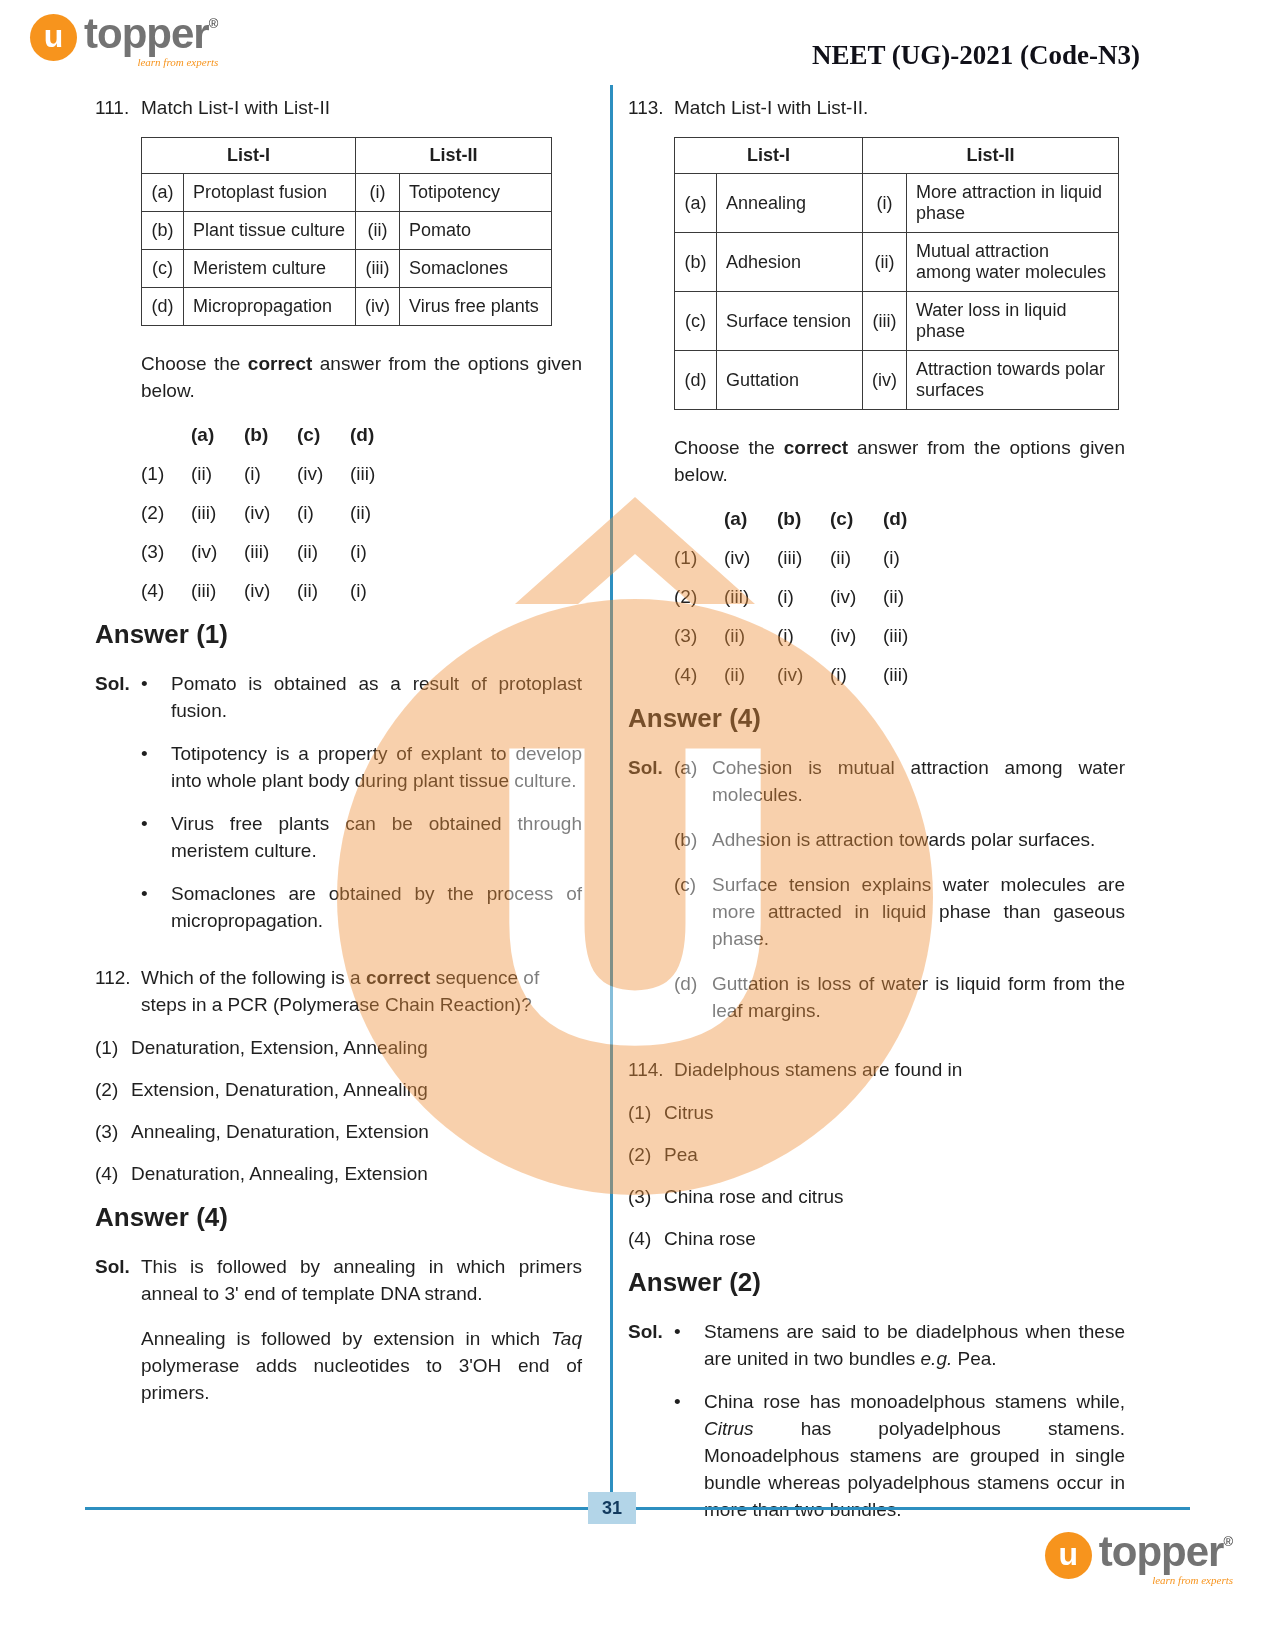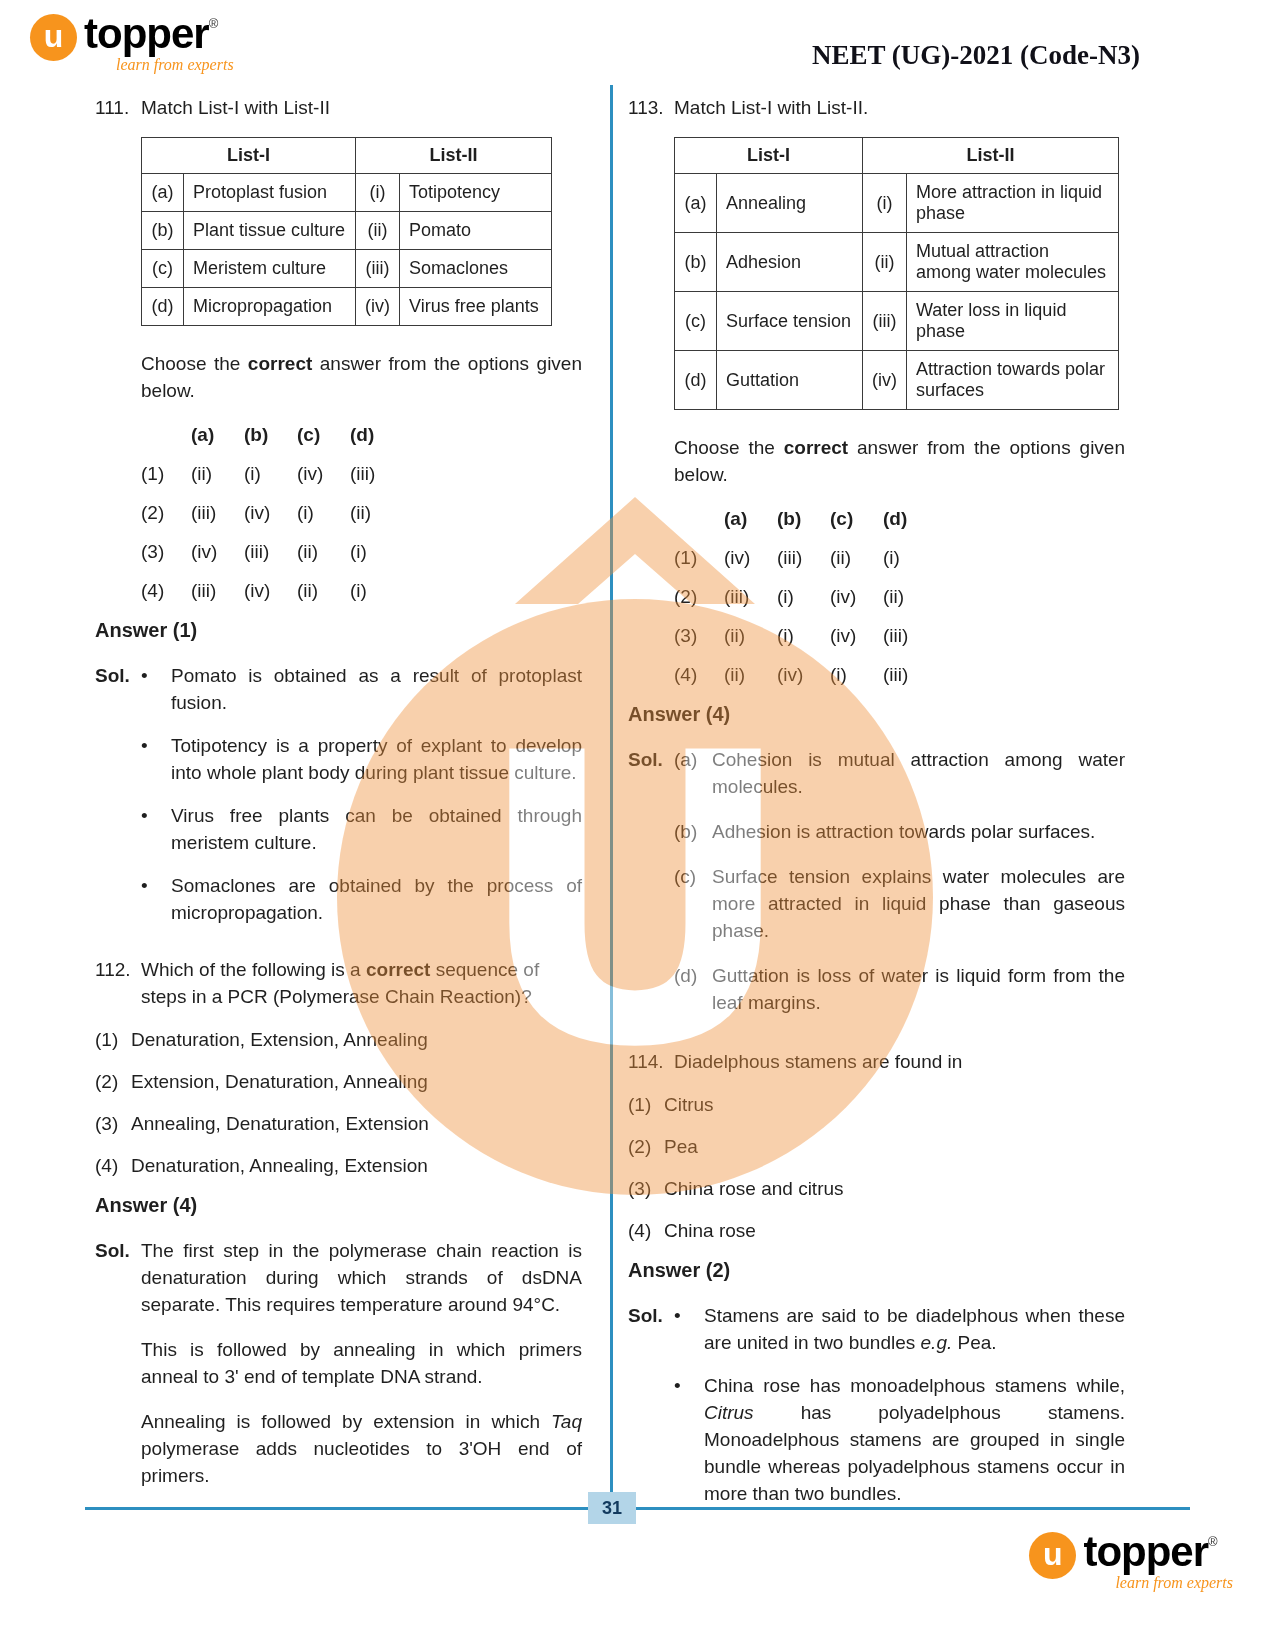--- a/index.html
+++ b/index.html
@@ -13,24 +13,24 @@
   
   .topbar { display:flex; justify-content:space-between; align-items:flex-start; padding:14px 135px 0 30px; }
   .logo { display:flex; align-items:flex-start; gap:7px; }
   .logo-u {
     width:47px; height:47px; border-radius:50%; background:#f7941d;
     color:#fff; display:flex; align-items:center; justify-content:center;
     font-weight:bold; font-size:32px; line-height:1; padding-bottom:4px;
   }
   .logo-textwrap { display:flex; flex-direction:column; }
   .logo-nameline { display:flex; align-items:flex-start; }
-  .logo-name { font-size:42px; font-weight:bold; color:#000000; line-height:0.95; letter-spacing:-1px; }
+  .logo-name { font-size:42px; font-weight:bold; color:#737373; line-height:0.95; letter-spacing:-1px; }
   .reg { font-size:13px; margin-top:2px; color:#333; }
   .tagline {
-    align-self:flex-end; color:#f7941d; font-size:16px; font-style:italic;
+    align-self:flex-end; color:#f7941d; font-size:11px; font-style:italic;
     font-family:"Liberation Serif", serif; margin-top:2px;margin-left:32px;
   }
   .doc-title {
     font-family:"Liberation Serif", serif; font-weight:bold; font-size:27px;
     color:#101018; margin-top:26px;
   }
 
   
   .columns { position:absolute; top:88px; left:0; width:1275px; display:flex; }
   .col-left  { width:612px; padding:6px 30px 0 95px; }
@@ -53,21 +53,21 @@
   .t113 td.txt1 { width:146px; }
   .t113 td.txt2 { width:212px; }
 
   p.choose { font-size:19px; line-height:27px; text-align:justify; margin-bottom:20px; }
 
   .opt-grid { margin:4px 0 10px 0; }
   .opt-row { display:grid; grid-template-columns:50px 53px 53px 53px 60px; margin-bottom:17px; font-size:19px; }
   .opt-row.head { font-weight:bold; }
   .oc { white-space:nowrap; }
 
-  .answer { font-weight:bold; font-size:20px; margin:10px 0 20px 0; }
+  .answer { font-weight:bold; font-size:26px; margin:10px 0 20px 0; }
 
   .sol { display:grid; grid-template-columns:46px 1fr; margin-bottom:14px; font-size:19px; line-height:27px; }
   .sol-label { font-weight:bold; }
   .bullet-row { display:grid; grid-template-columns:30px 1fr; margin-bottom:16px; }
   .bullet-row p { text-align:justify; }
   .labeled-row { display:grid; grid-template-columns:38px 1fr; margin-bottom:18px; }
   .labeled-row p { text-align:justify; }
   .sol-para { text-align:justify; margin-bottom:18px; }
 
   .simple-opts { margin:4px 0 8px 0; }
@@ -243,21 +243,20 @@
           <span>(4)</span>
           <span>Denaturation, Annealing, Extension</span>
         </div>
       </div>
 
       <div class="answer">Answer (4)</div>
 
       <div class="sol">
         <span class="sol-label">Sol.</span>
         <div>
-          <p class="sol-para">The first step in the polymerase chain reaction is denaturation during which strands of dsDNA separate. This requires temperature around 94°C.</p>
           <p class="sol-para">This is followed by annealing in which primers anneal to 3' end of template DNA strand.</p>
           <p class="sol-para"><span>Annealing is followed by extension in which </span><span class="it">Taq</span><span> polymerase adds nucleotides to 3'OH end of primers.</span></p>
         </div>
       </div>
 
     </div>
 
     <div class="col-right">
 
       <div class="q-row">

